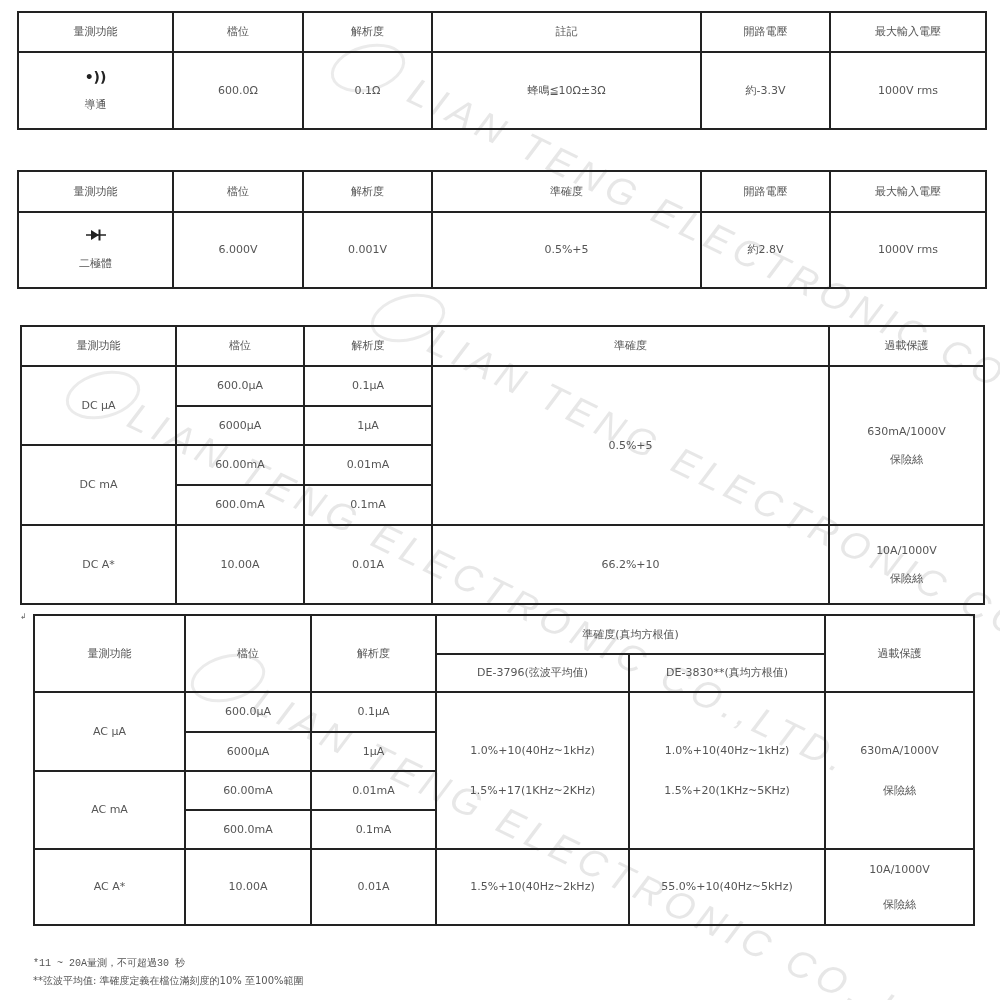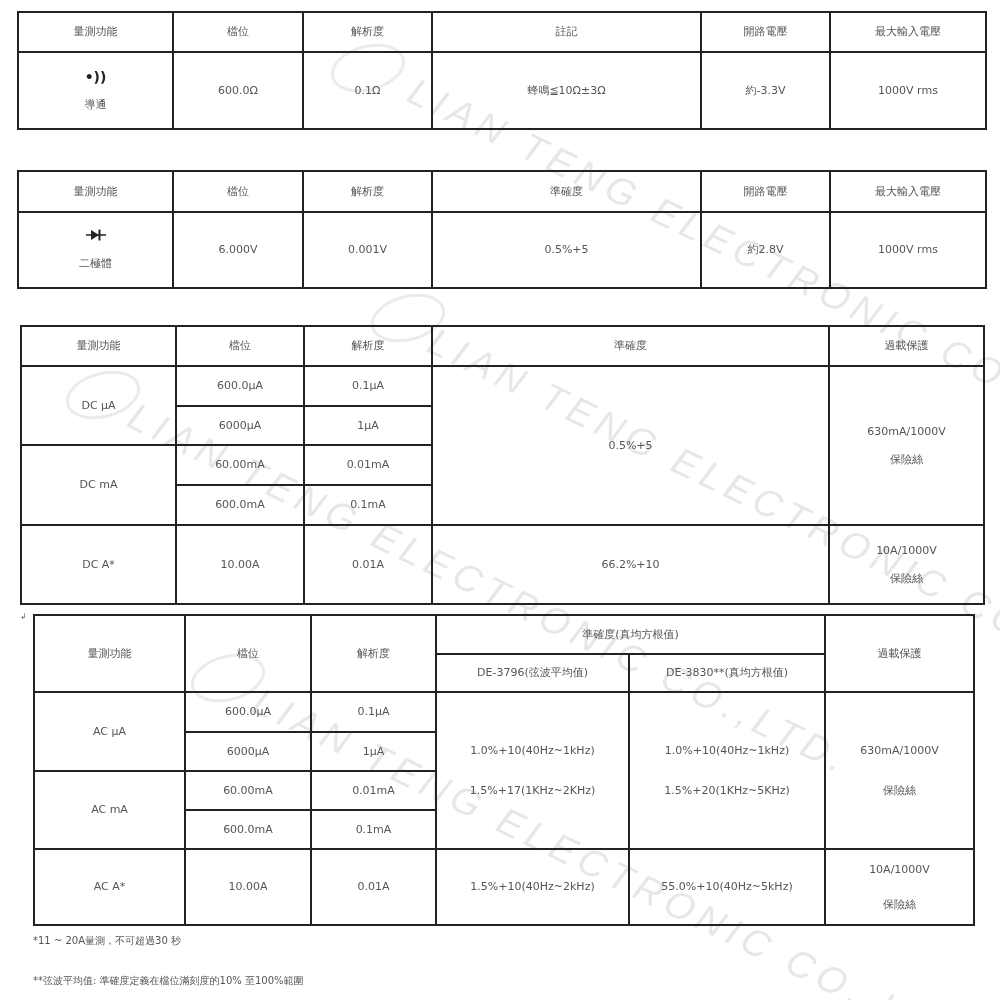--- a/index.html
+++ b/index.html
@@ -228,14 +228,14 @@
     <td>
       <div class="cell-stack" style="gap:22px;">
         <span>10A/1000V</span>
         <span>保險絲</span>
       </div>
     </td>
   </tr>
 </tbody>
   </table>
 
-<div class="note" style="top:934px;">*11 ~ 20A量測，不可超過30 秒</div>
+<div class="note" style="top:956px;font-family:Liberation Mono, monospace;">*11 ~ 20A量測，不可超過30 秒</div>
 <div class="note" style="top:974px;">**弦波平均值: 準確度定義在檔位滿刻度的10% 至100%範圍</div>
 
 </body></html>

